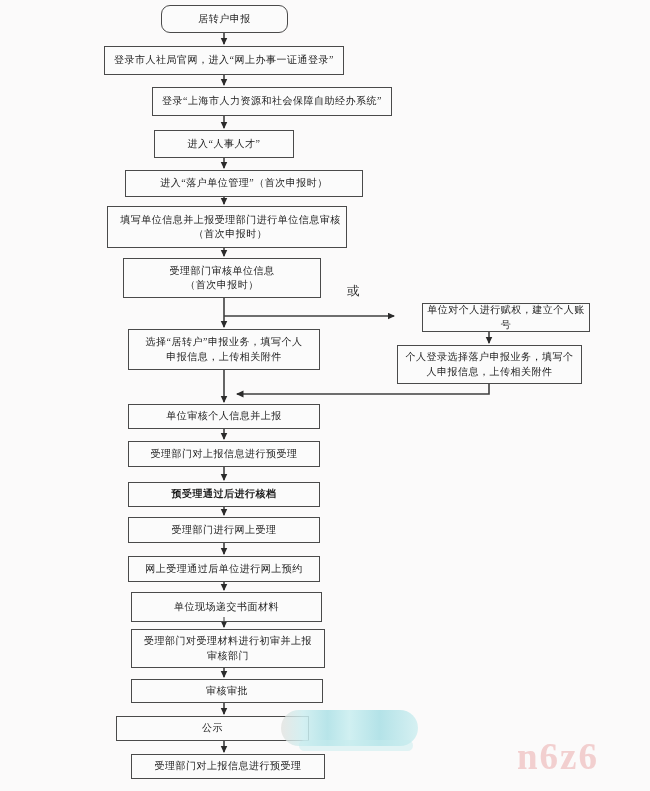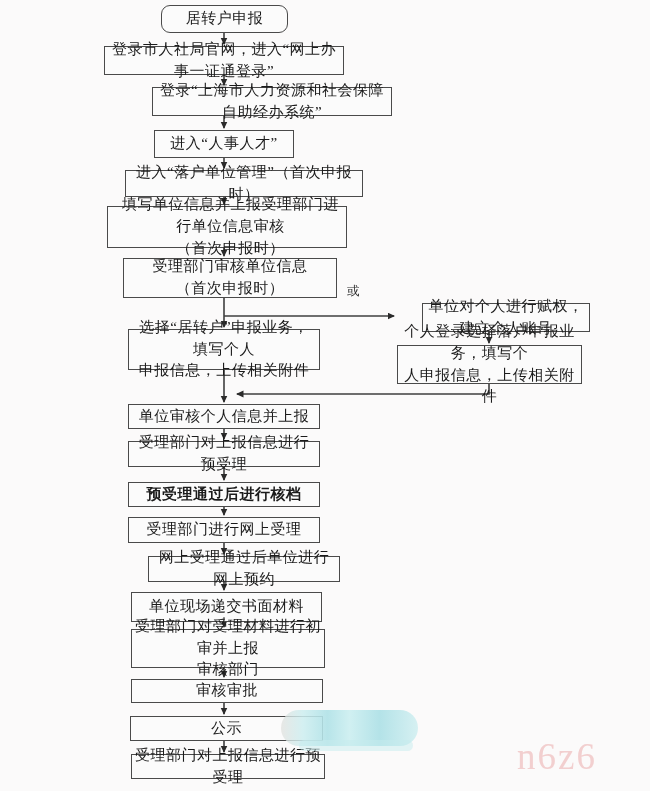--- a/index.html
+++ b/index.html
@@ -19,47 +19,47 @@
     width: 650px; height: 791px;
   }
   .node {
     position: absolute;
     box-sizing: border-box;
     border: 1.5px solid #4a4a4a;
     background: rgba(253,253,253,0.35);
     display: flex; align-items: center; justify-content: center;
     text-align: center;
     white-space: pre-line;
-    font-size: 15px;
+    font-size: 10px;
     line-height: 1.45;
     color: #1b1b1b;
     padding: 1px 3px;
     letter-spacing: 0.5px;
   }
   .rounded { border-radius: 9px; }
   
   .n-start              { left:161px; top:5px;   width:127px; height:28px; }
   .n-login-portal      { left:104px; top:46px;  width:240px; height:29px;text-align:center; }
   .n-login-system      { left:104px; top:87px;  width:240px; height:29px;margin-left:48px; }
   .n-enter-hr          { left:154px; top:130px; width:140px; height:28px; }
   .n-enter-unit-mgmt   { left:125px; top:170px; width:238px; height:27px; }
   .n-fill-unit-info    { left:107px; top:206px; width:240px; height:42px;padding-left:10px; }
-  .n-review-unit-info  { left:123px; top:258px; width:214px; height:40px; }
+  .n-review-unit-info  { left:123px; top:258px; width:198px; height:40px; }
   .n-select-business   { left:128px; top:329px; width:192px; height:41px; }
   .n-authorize         { left:382px; top:303px; width:168px; height:29px;margin-left:40px; }
   .n-personal-login    { left:397px; top:345px; width:185px; height:39px; }
   .n-unit-review       { left:128px; top:404px; width:192px; height:25px; }
   .n-pre-accept        { left:128px; top:441px; width:192px; height:26px; }
   .n-archive-check     { left:128px; top:482px; width:192px; height:25px;font-weight:bold; }
   .n-online-accept     { left:128px; top:517px; width:192px; height:26px; }
-  .n-online-reserve    { left:128px; top:556px; width:192px; height:26px;margin-left:20px; }
+  .n-online-reserve    { left:128px; top:556px; width:192px; height:26px; }
   .n-submit-materials  { left:131px; top:592px; width:191px; height:30px; }
   .n-initial-review    { left:131px; top:629px; width:194px; height:39px; }
   .n-review-approve    { left:131px; top:679px; width:192px; height:24px; }
-  .n-publicity         { left:130px; top:716px; width:193px; height:25px;font-family:Liberation Serif, serif; }
+  .n-publicity         { left:116px; top:716px; width:193px; height:25px;font-family:Liberation Serif, serif; }
   .n-police-transfer   { left:131px; top:754px; width:194px; height:25px; }
 
   #or-label {
     position: absolute; left: 347px; top: 283px;
     font-size: 12.5px; color: #2d2d2d;
   }
   #highlight-blob {
     position: absolute; left: 281px; top: 710px;
     width: 137px; height: 36px;
     border-radius: 18px;
@@ -77,20 +77,21 @@
     border-radius: 6px;
     background: rgba(198,235,238,0.5);
   }
   #watermark {
     position: absolute; left: 517px; top: 738px;
     font-size: 37px;
     font-family: "Liberation Serif", "DejaVu Serif", serif;
     color: #f2cfcf;
     letter-spacing: 2px;
     line-height: 1;
+    font-weight: bold;
   }
 </style>
 </head>
 <body>
 
 <div id="canvas">
 
   <svg id="connectors" viewBox="0 0 650 791" xmlns="http://www.w3.org/2000/svg">
     <defs>
       <marker id="arrow" markerUnits="userSpaceOnUse" markerWidth="9" markerHeight="9" refX="6.5" refY="3.5" orient="auto">

